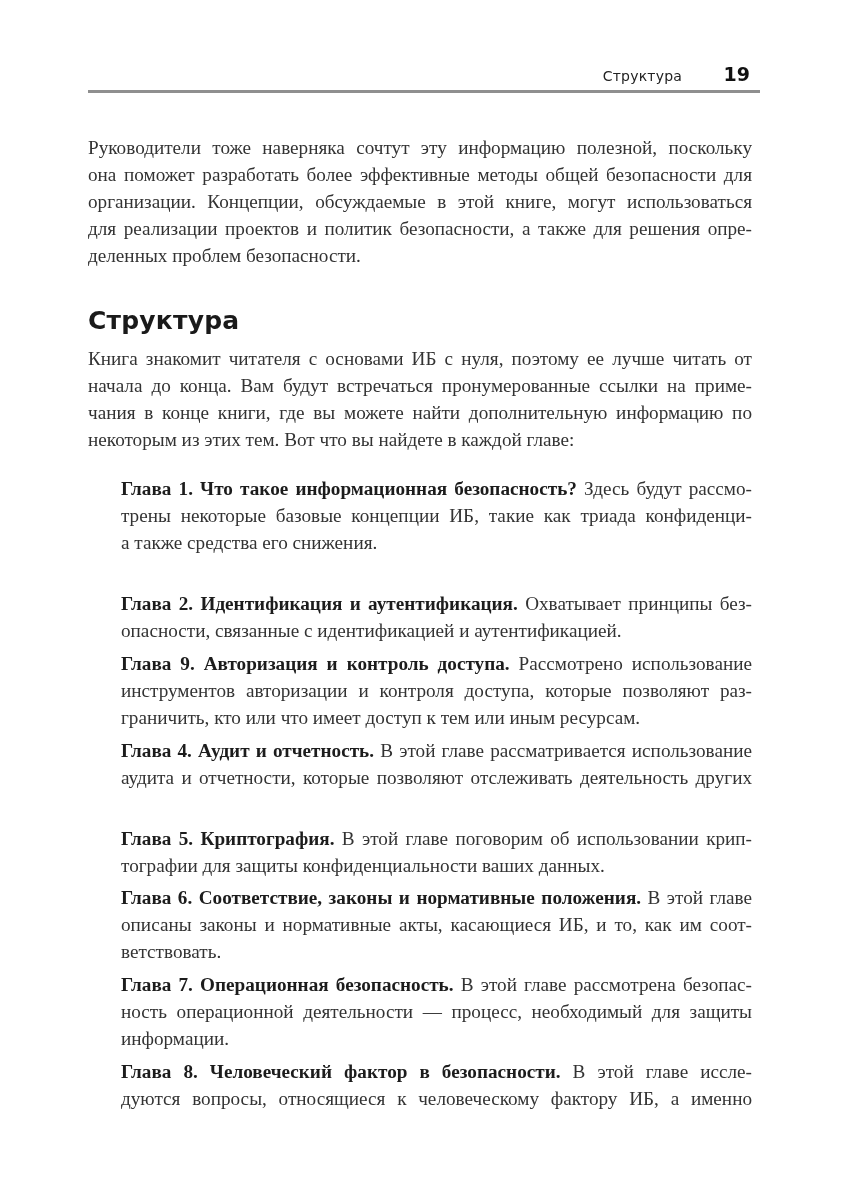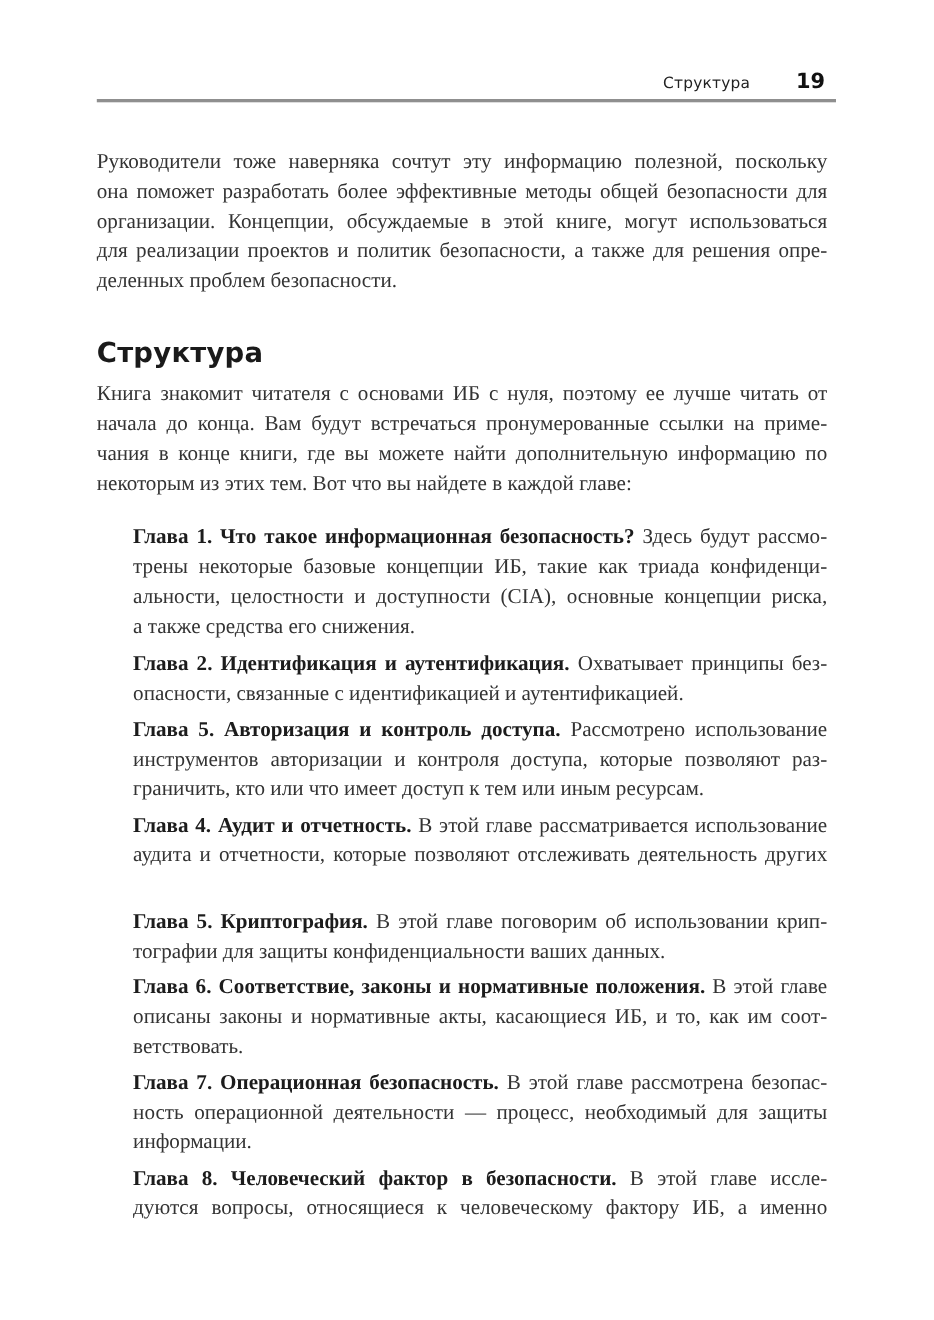--- a/index.html
+++ b/index.html
@@ -60,31 +60,30 @@
 <div class="body-text" id="structure-intro">
   <span class="line">Книга знакомит читателя с основами ИБ с нуля, поэтому ее лучше читать от</span>
   <span class="line">начала до конца. Вам будут встречаться пронумерованные ссылки на приме-</span>
   <span class="line">чания в конце книги, где вы можете найти дополнительную информацию по</span>
   <span class="line last">некоторым из этих тем. Вот что вы найдете в каждой главе:</span>
 </div>
 
 <div class="chapter" id="ch1">
   <span class="line"><b>Глава 1. Что такое информационная безопасность?</b><span> Здесь будут рассмо-</span></span>
   <span class="line">трены некоторые базовые концепции ИБ, такие как триада конфиденци-</span>
-  <span class="line">альности, целостности и доступности (CIA), основные концепции риска,</span>
   <span class="line last">а также средства его снижения.</span>
 </div>
 
 <div class="chapter" id="ch2">
   <span class="line"><b>Глава 2. Идентификация и аутентификация.</b><span> Охватывает принципы без-</span></span>
   <span class="line last">опасности, связанные с идентификацией и аутентификацией.</span>
 </div>
 
 <div class="chapter" id="ch3">
-  <span class="line"><b>Глава 5. Авторизация и контроль доступа.</b><span> Рассмотрено использование</span></span>
+  <span class="line"><b>Глава 9. Авторизация и контроль доступа.</b><span> Рассмотрено использование</span></span>
   <span class="line">инструментов авторизации и контроля доступа, которые позволяют раз-</span>
   <span class="line last">граничить, кто или что имеет доступ к тем или иным ресурсам.</span>
 </div>
 
 <div class="chapter" id="ch4">
   <span class="line"><b>Глава 4. Аудит и отчетность.</b><span> В этой главе рассматривается использование</span></span>
   <span class="line">аудита и отчетности, которые позволяют отслеживать деятельность других</span>
 </div>
 
 <div class="chapter" id="ch5">

